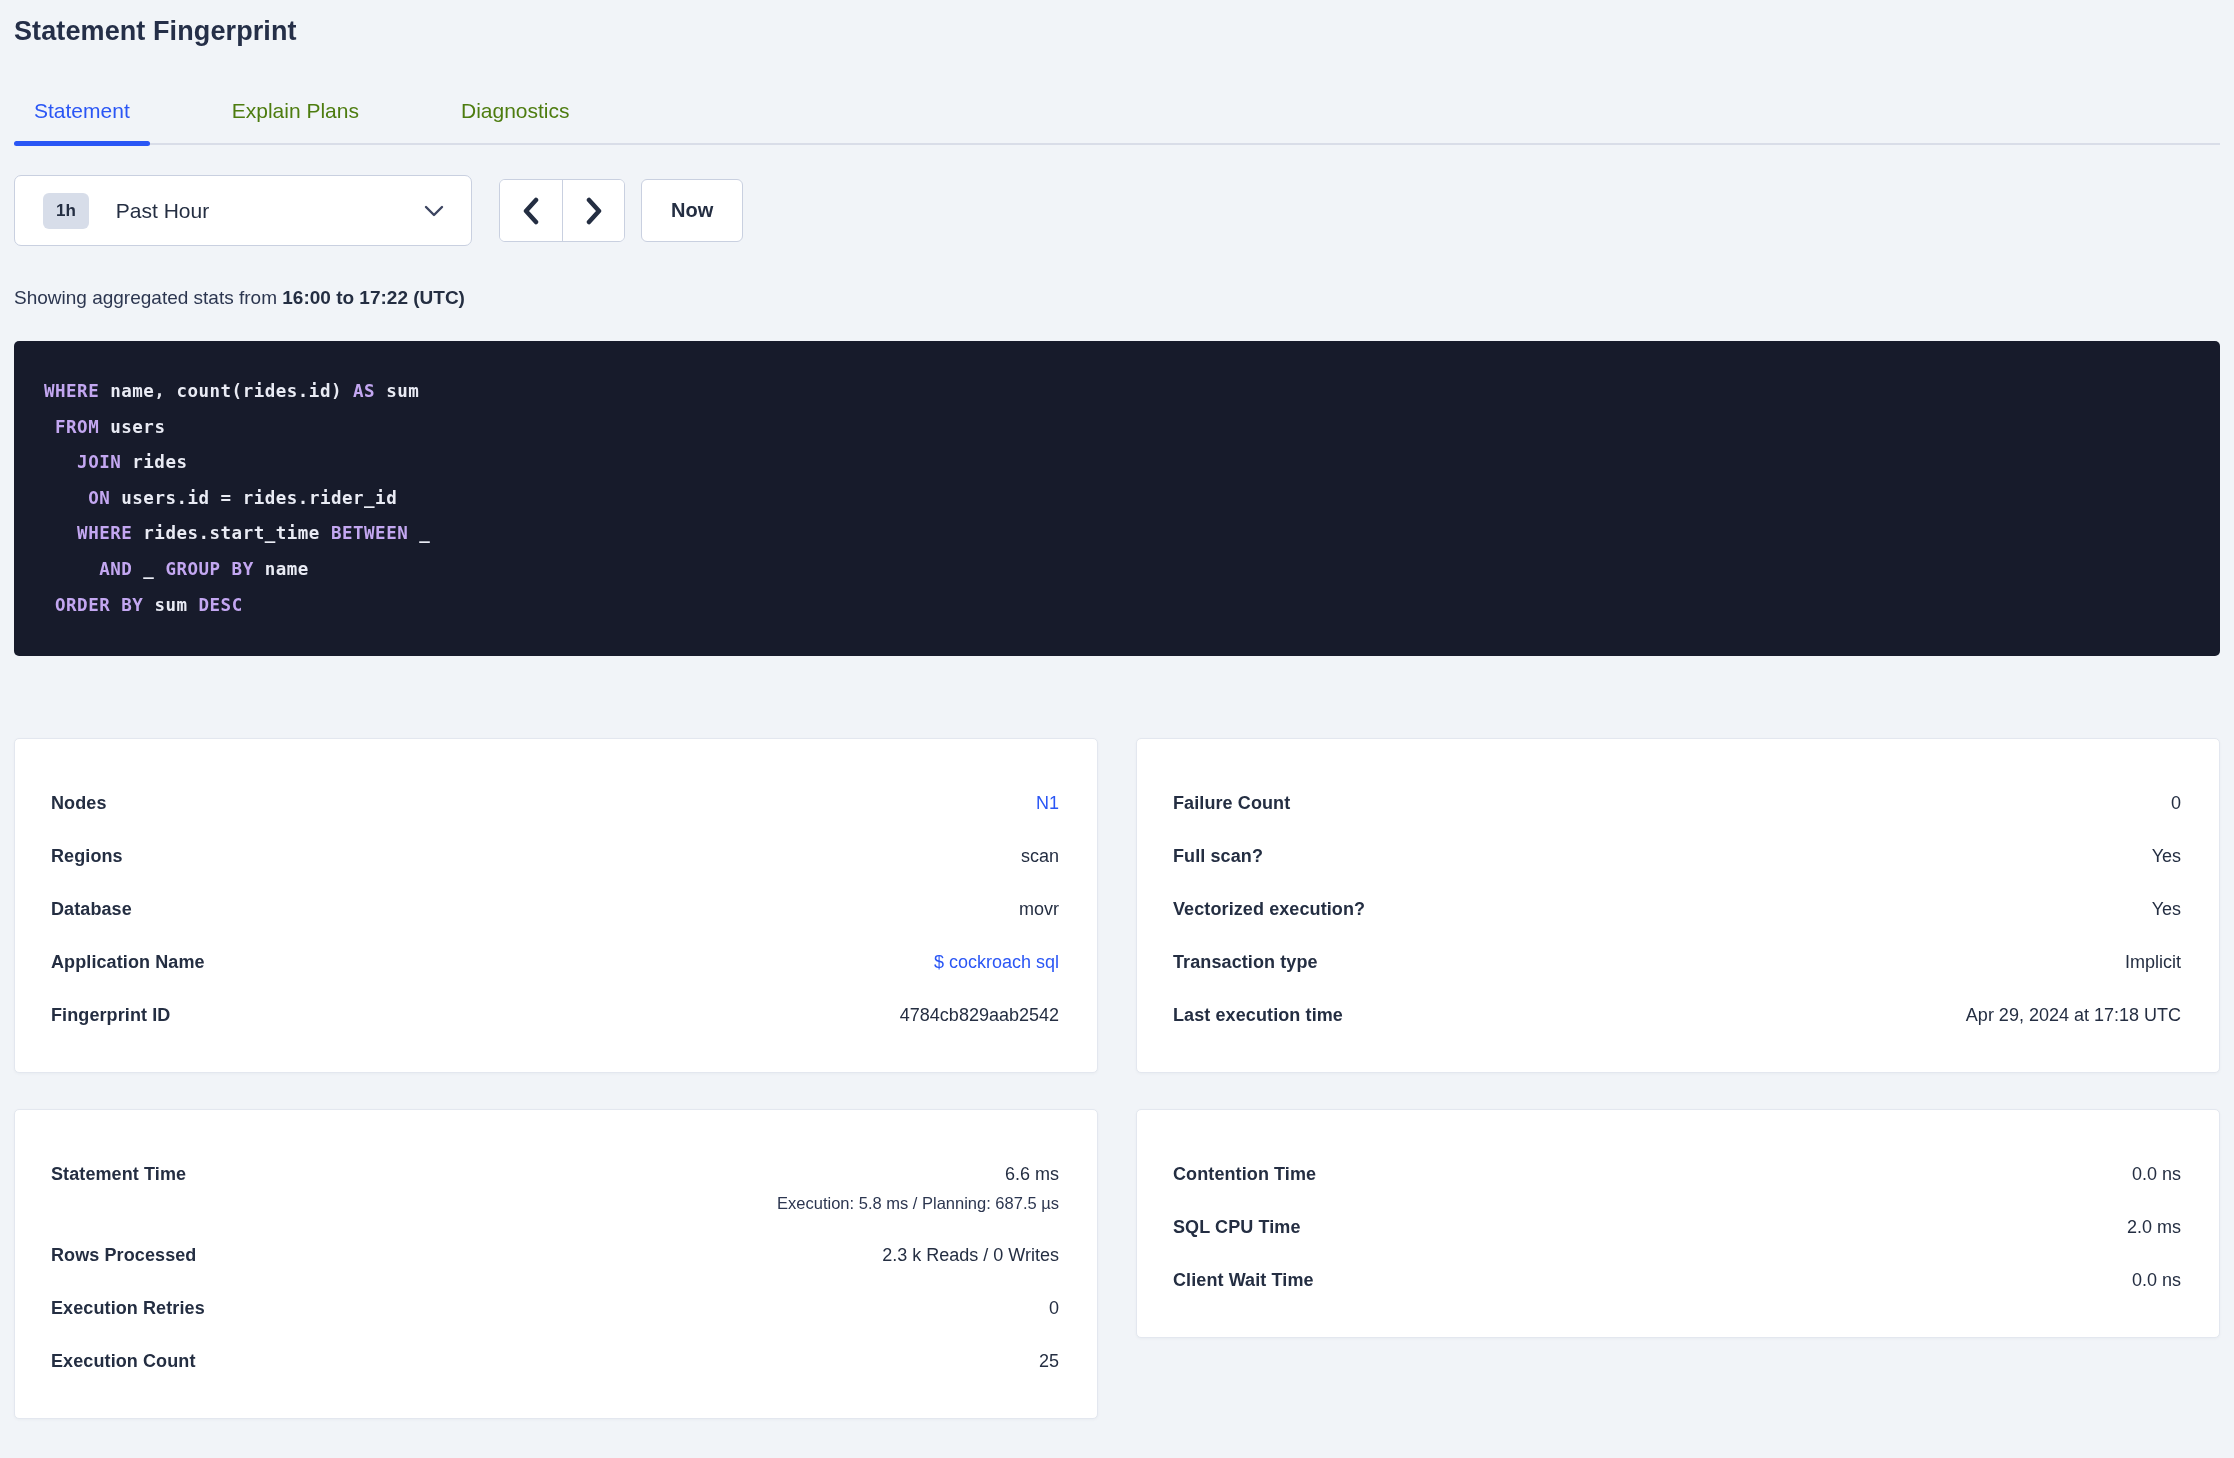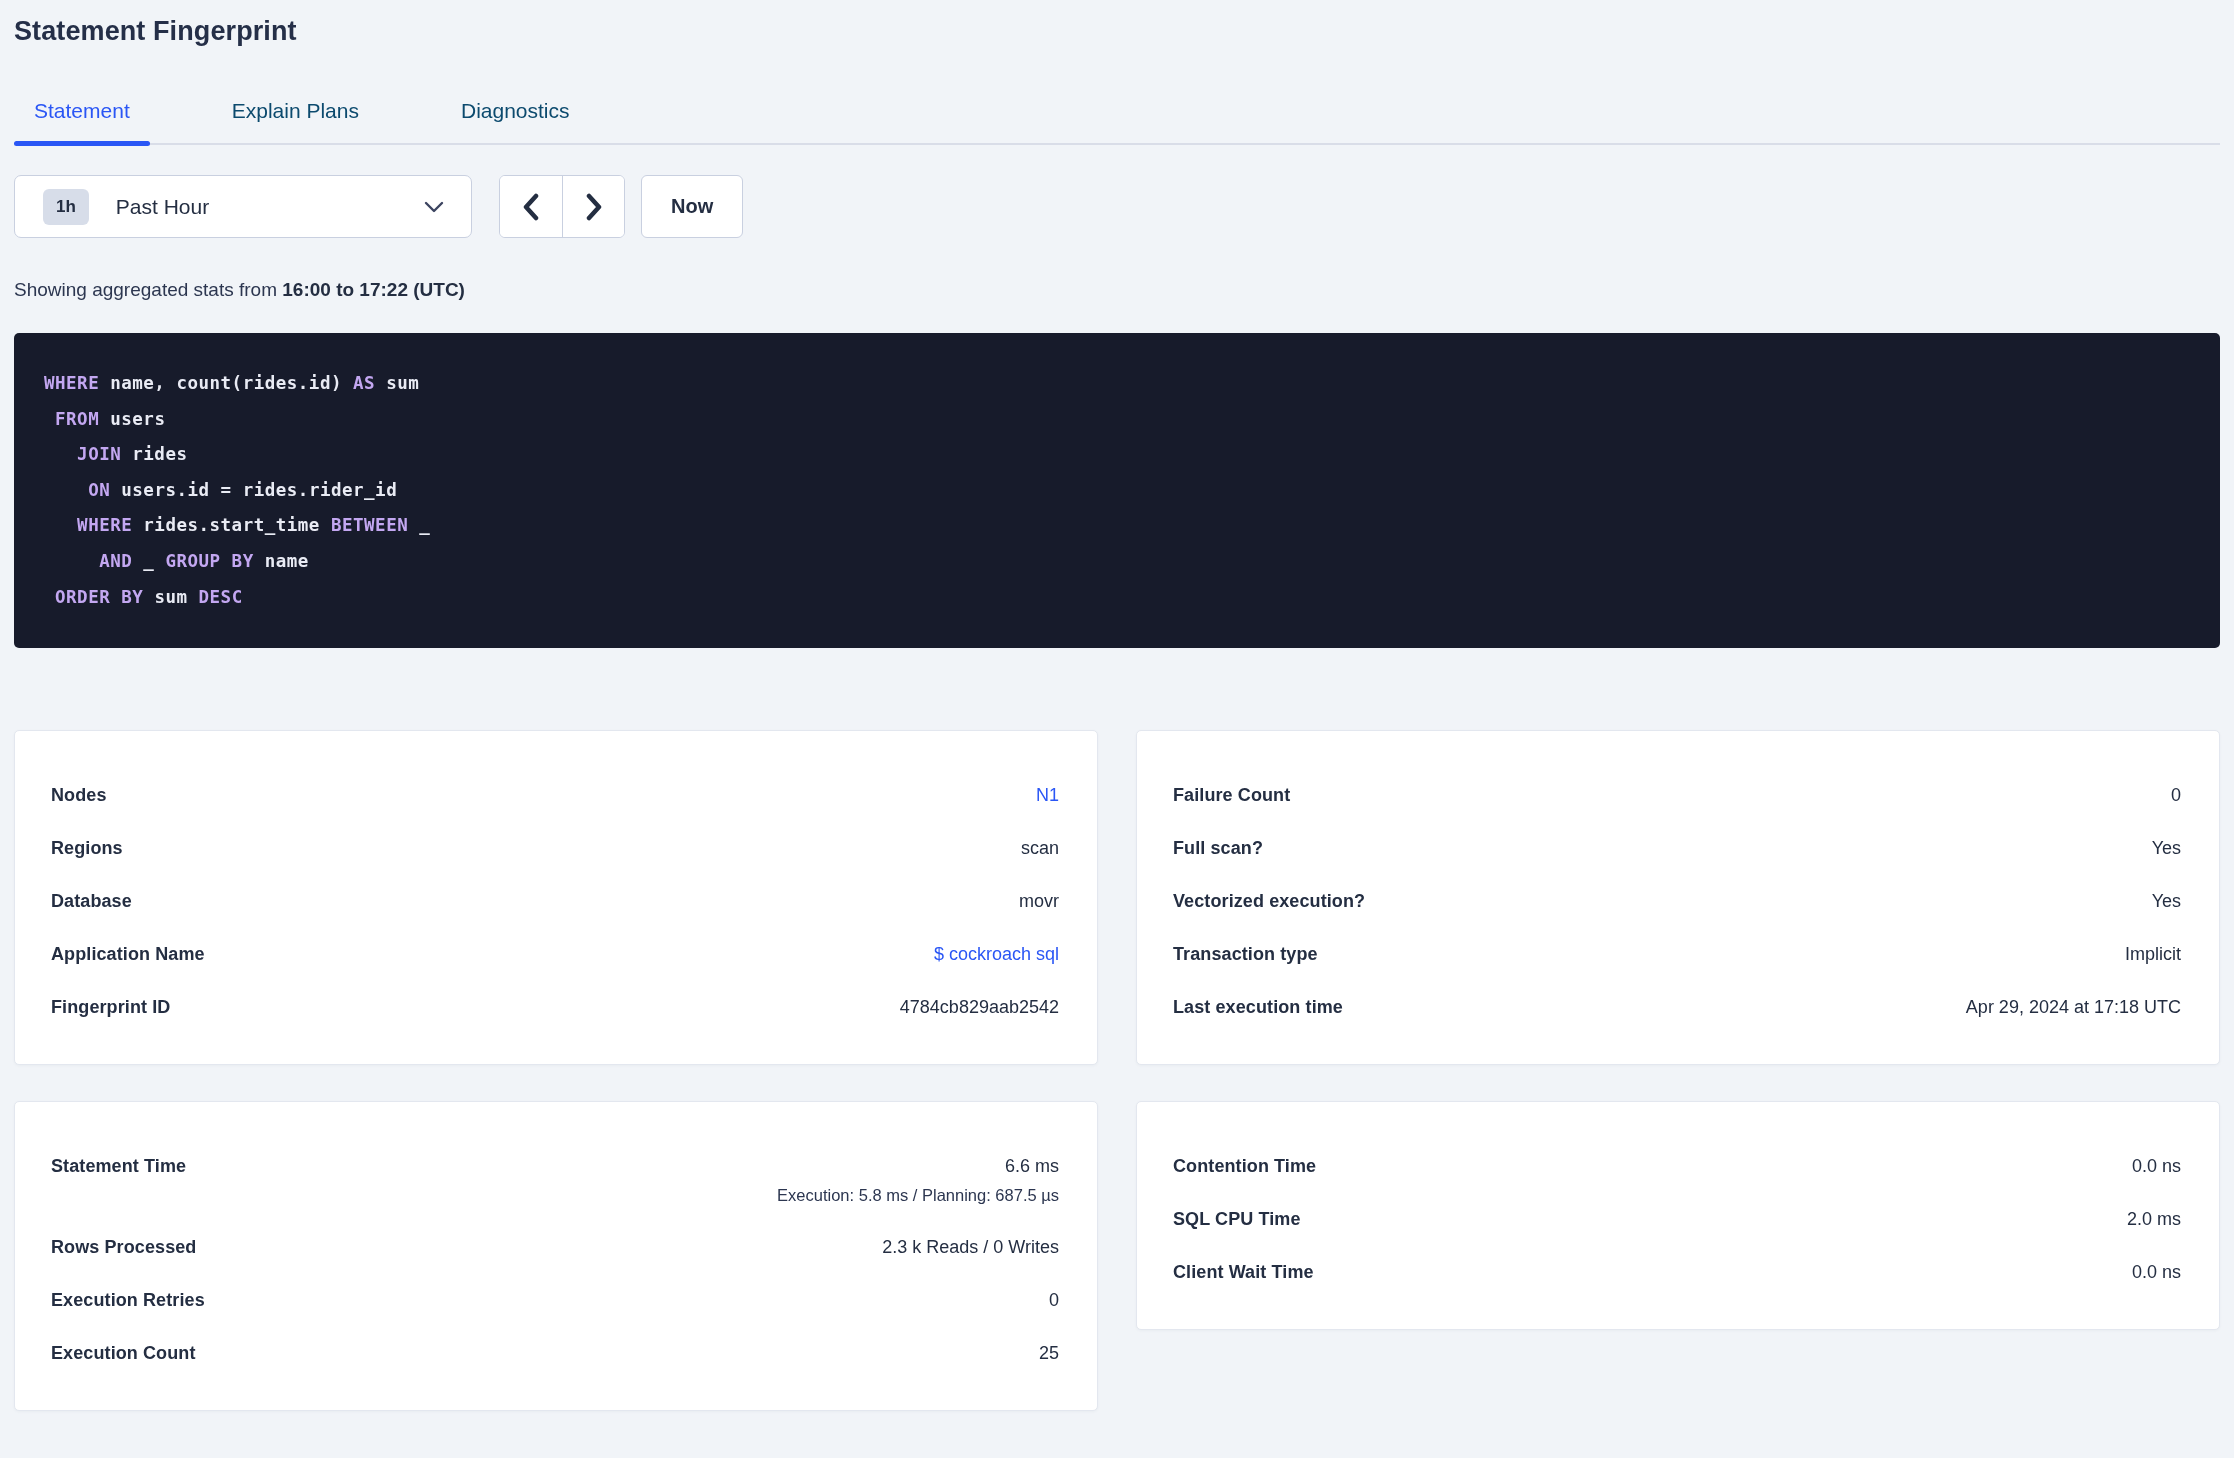--- a/index.html
+++ b/index.html
@@ -27,21 +27,21 @@
     margin-top: 52px;
     display: flex;
     gap: 62px;
     border-bottom: 2px solid #d9dde8;
   }
   .tab {
     background: none;
     border: none;
     font-family: "Liberation Sans", sans-serif;
     font-size: 21px;
-    color: #0c4a6e;
+    color: #4d7c0f;
     padding: 0 20px 20px 20px;
     cursor: pointer;
     position: relative;
   }
   .tab.active { color: #2a56f5; }
   .tab.active::after {
     content: "";
     position: absolute;
     left: 0; right: 0; bottom: -3px;
     height: 5px;
@@ -50,21 +50,21 @@
   }
 
   
   .controls-row {
     margin-top: 30px;
     display: flex;
     align-items: center;
   }
   .time-dropdown {
     width: 458px;
-    height: 63px;
+    height: 71px;
     background: #ffffff;
     border: 1px solid #c9d0e0;
     border-radius: 7px;
     display: flex;
     align-items: center;
     padding: 0 26px 0 28px;
     cursor: pointer;
   }
   .interval-badge {
     background: #d7dde9;

